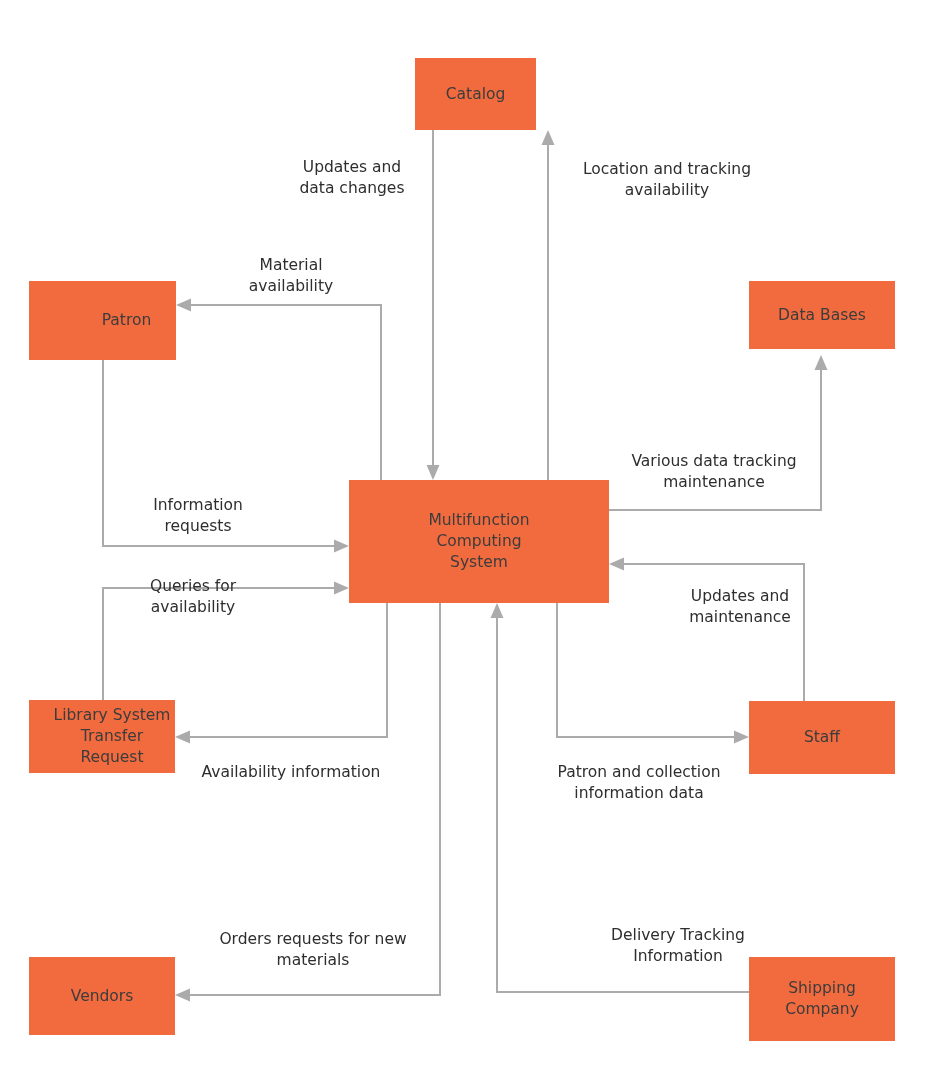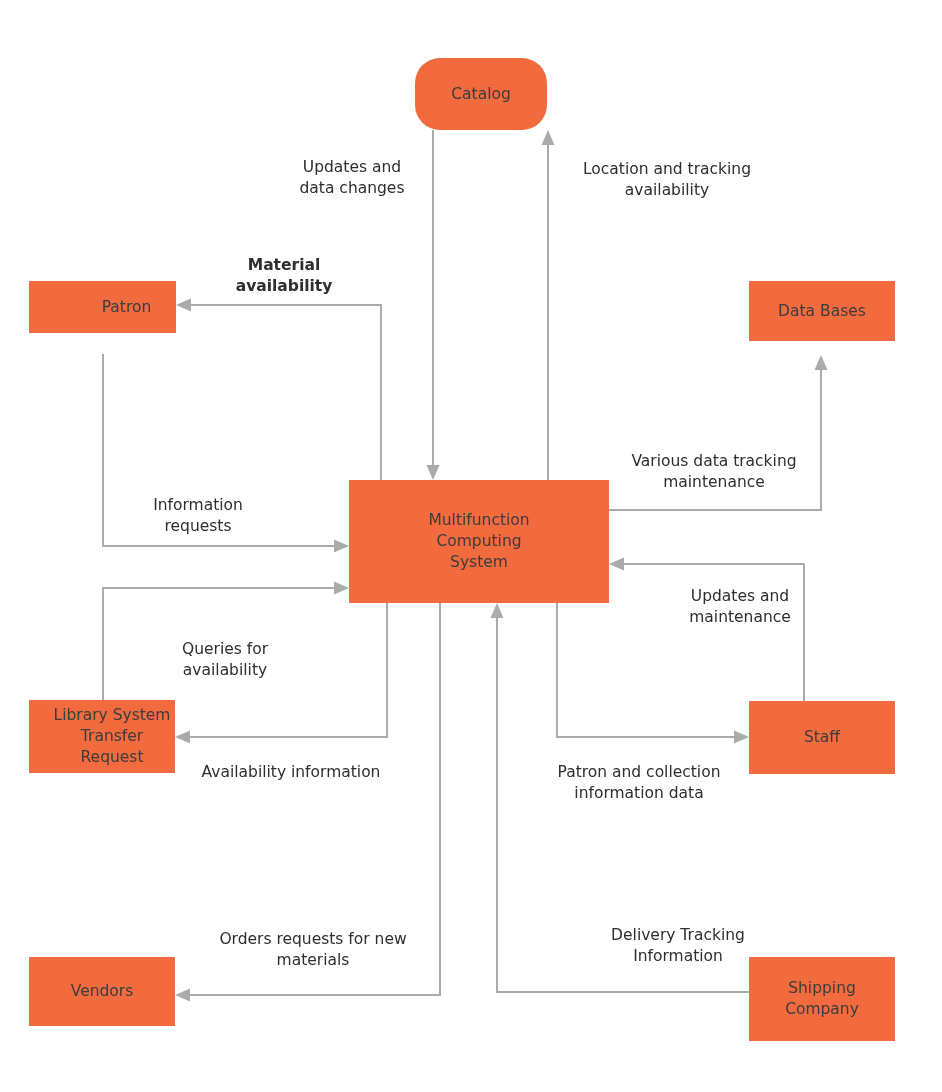--- a/index.html
+++ b/index.html
@@ -79,46 +79,46 @@
       <polyline points="440,603 440,995 190,995" class="edge"></polyline>
       <polygon points="175,995 190,988.5 190,1001.5" class="arrowhead"></polygon>
       <polyline points="749,992 497,992 497,618" class="edge"></polyline>
       <polygon points="497,603 503.5,618 490.5,618" class="arrowhead"></polygon>
       <polyline points="804,701 804,564 624,564" class="edge"></polyline>
       <polygon points="609,564 624,557.5 624,570.5" class="arrowhead"></polygon>
       <polyline points="557,603 557,737 734,737" class="edge"></polyline>
       <polygon points="749,737 734,743.5 734,730.5" class="arrowhead"></polygon>
     </svg>
   <div id="nodes">
-      <div class="node" style="left: 415px; top: 58px; width: 132px; height: 72px; border-radius: 25px;"><span>Catalog</span></div>
-      <div class="node" style="left: 29px; top: 281px; width: 147px; height: 52px; padding-left: 48px;"><span>Patron</span></div>
-      <div class="node" style="left: 749px; top: 281px; width: 146px; height: 60px;"><span>Data Bases</span></div>
+      <div class="node" style="left: 415px; top: 58px; width: 121px; height: 72px;"><span>Catalog</span></div>
+      <div class="node" style="left: 29px; top: 281px; width: 147px; height: 79px; padding-left: 48px;"><span>Patron</span></div>
+      <div class="node" style="left: 749px; top: 281px; width: 146px; height: 68px;"><span>Data Bases</span></div>
       <div class="node" style="left: 349px; top: 480px; width: 260px; height: 123px;"><span>Multifunction
 Computing
 System</span></div>
       <div class="node" style="left: 29px; top: 700px; width: 146px; height: 73px; padding-left: 20px;"><span>Library System
 Transfer
 Request</span></div>
       <div class="node" style="left: 749px; top: 701px; width: 146px; height: 73px;"><span>Staff</span></div>
-      <div class="node" style="left: 29px; top: 957px; width: 146px; height: 69px;"><span>Vendors</span></div>
+      <div class="node" style="left: 29px; top: 957px; width: 146px; height: 78px;"><span>Vendors</span></div>
       <div class="node" style="left: 749px; top: 957px; width: 146px; height: 84px;"><span>Shipping
 Company</span></div>
     </div>
   <div id="labels">
       <div class="edge-label" style="left: 352px; top: 178px;">Updates and
 data changes</div>
       <div class="edge-label" style="left: 667px; top: 180px;">Location and tracking
 availability</div>
-      <div class="edge-label" style="left: 284px; top: 276px; font-weight: bold;">Material
+      <div class="edge-label" style="left: 291px; top: 276px;">Material
 availability</div>
       <div class="edge-label" style="left: 714px; top: 472px;">Various data tracking
 maintenance</div>
       <div class="edge-label" style="left: 198px; top: 516px;">Information
 requests</div>
-      <div class="edge-label" style="left: 193px; top: 660px; margin-left: 32px;">Queries for
+      <div class="edge-label" style="left: 193px; top: 597px;">Queries for
 availability</div>
       <div class="edge-label" style="left: 291px; top: 772px;">Availability information</div>
       <div class="edge-label" style="left: 313px; top: 950px;">Orders requests for new
 materials</div>
       <div class="edge-label" style="left: 678px; top: 946px;">Delivery Tracking
 Information</div>
       <div class="edge-label" style="left: 740px; top: 607px;">Updates and
 maintenance</div>
       <div class="edge-label" style="left: 639px; top: 783px;">Patron and collection
 information data</div>

